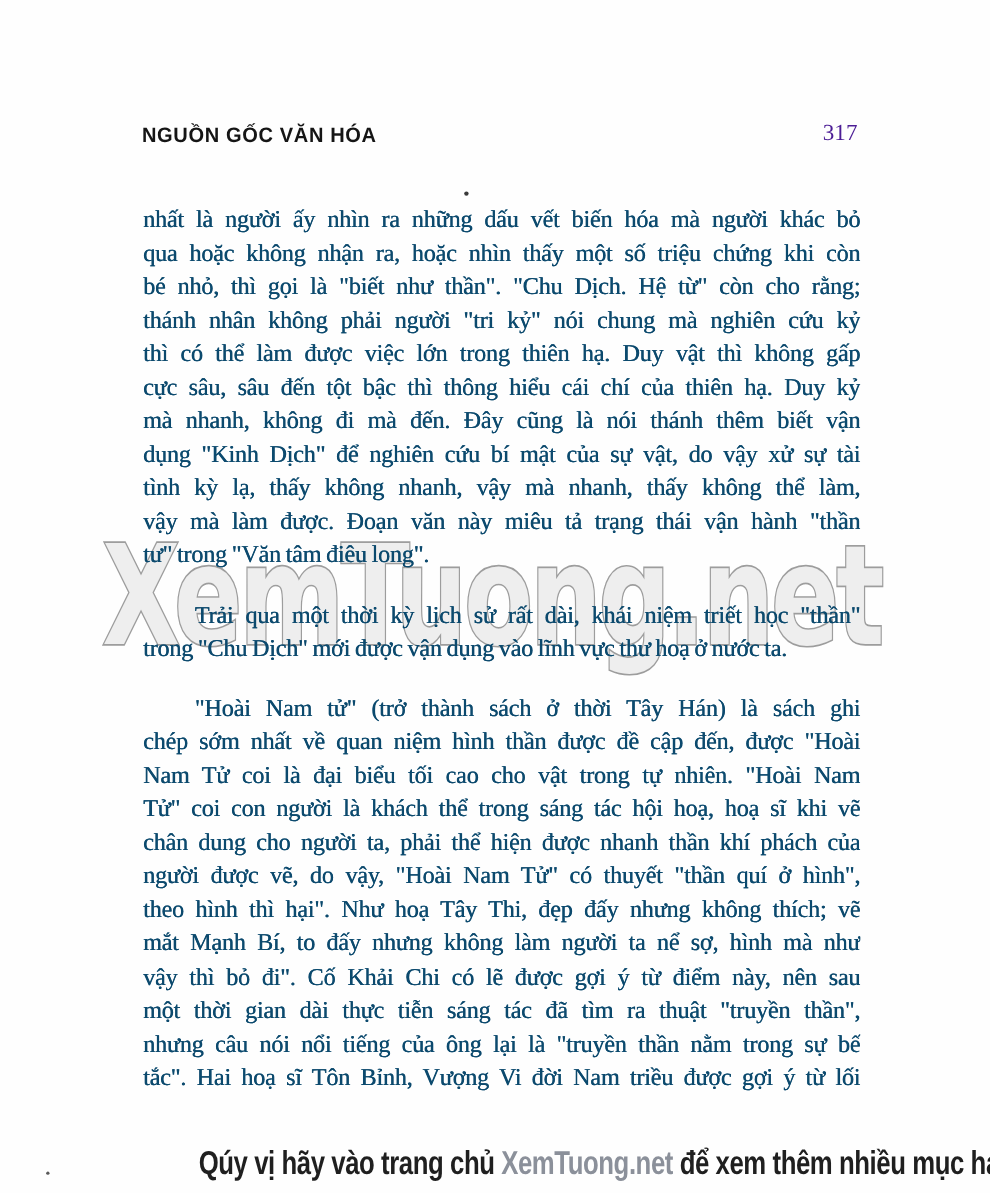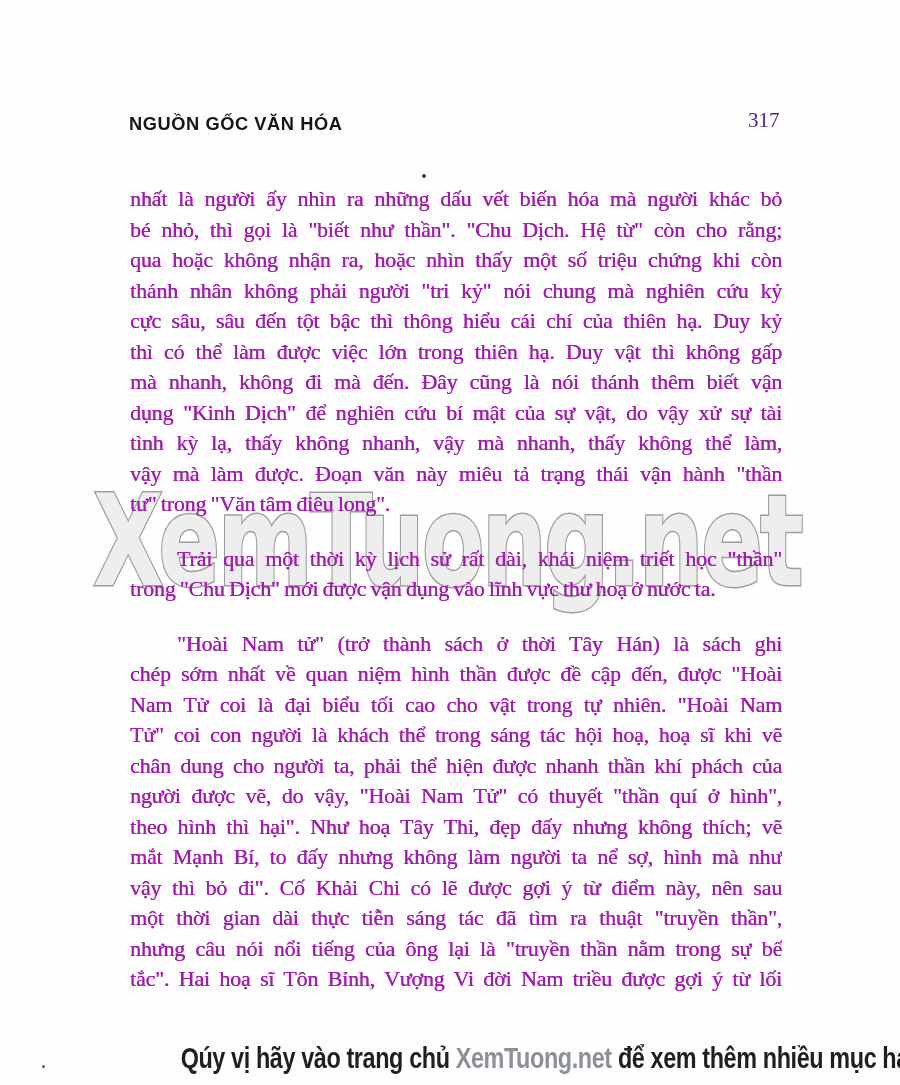--- a/index.html
+++ b/index.html
@@ -59,21 +59,21 @@
 
   
   .body-text {
     position: absolute;
     left: 130px;
     top: 184px;
     width: 652px;
     z-index: 2;
     font-size: 22px;
     line-height: 30.5px;
-    color: #a21caf;
+    color: #0c4a6e;
     text-shadow: 0.35px 0 0 currentColor;
     word-spacing: -1px;
     letter-spacing: -0.2px;
   }
   .paragraph { margin: 0; }
   .paragraph + .paragraph { margin-top: 24px; }
   .line {
     text-align: justify;
     text-align-last: justify;
     height: 30.5px;
@@ -128,25 +128,25 @@
   <div class="dot dot-b"></div>
 
   <svg class="watermark" width="900" height="175" viewBox="0 0 900 175">
     <text x="447" y="119" text-anchor="middle" textLength="708" lengthAdjust="spacingAndGlyphs" style="fill: rgb(238, 238, 238); stroke: rgb(157, 157, 157);">XemTuong.net</text>
   </svg>
 
   <div class="body-text">
 
   <div class="paragraph">
         <div class="line">nhất là người ấy nhìn ra những dấu vết biến hóa mà người khác bỏ</div>
+        <div class="line">qua hoặc không nhận ra, hoặc nhìn thấy một số triệu chứng khi còn</div>
         <div class="line">bé nhỏ, thì gọi là "biết như thần". "Chu Dịch. Hệ từ" còn cho rằng;</div>
-        <div class="line">qua hoặc không nhận ra, hoặc nhìn thấy một số triệu chứng khi còn</div>
         <div class="line">thánh nhân không phải người "tri kỷ" nói chung mà nghiên cứu kỷ</div>
+        <div class="line">thì có thể làm được việc lớn trong thiên hạ. Duy vật thì không gấp</div>
         <div class="line">cực sâu, sâu đến tột bậc thì thông hiểu cái chí của thiên hạ. Duy kỷ</div>
-        <div class="line">thì có thể làm được việc lớn trong thiên hạ. Duy vật thì không gấp</div>
         <div class="line">mà nhanh, không đi mà đến. Đây cũng là nói thánh thêm biết vận</div>
         <div class="line">dụng "Kinh Dịch" để nghiên cứu bí mật của sự vật, do vậy xử sự tài</div>
         <div class="line">tình kỳ lạ, thấy không nhanh, vậy mà nhanh, thấy không thể làm,</div>
         <div class="line">vậy mà làm được. Đoạn văn này miêu tả trạng thái vận hành "thần</div>
         <div class="line last">tư" trong "Văn tâm điêu long".</div>
       </div>
       <div class="paragraph indent">
         <div class="line">Trải qua một thời kỳ lịch sử rất dài, khái niệm triết học "thần"</div>
         <div class="line last">trong "Chu Dịch" mới được vận dụng vào lĩnh vực thư hoạ ở nước ta.</div>
       </div>

